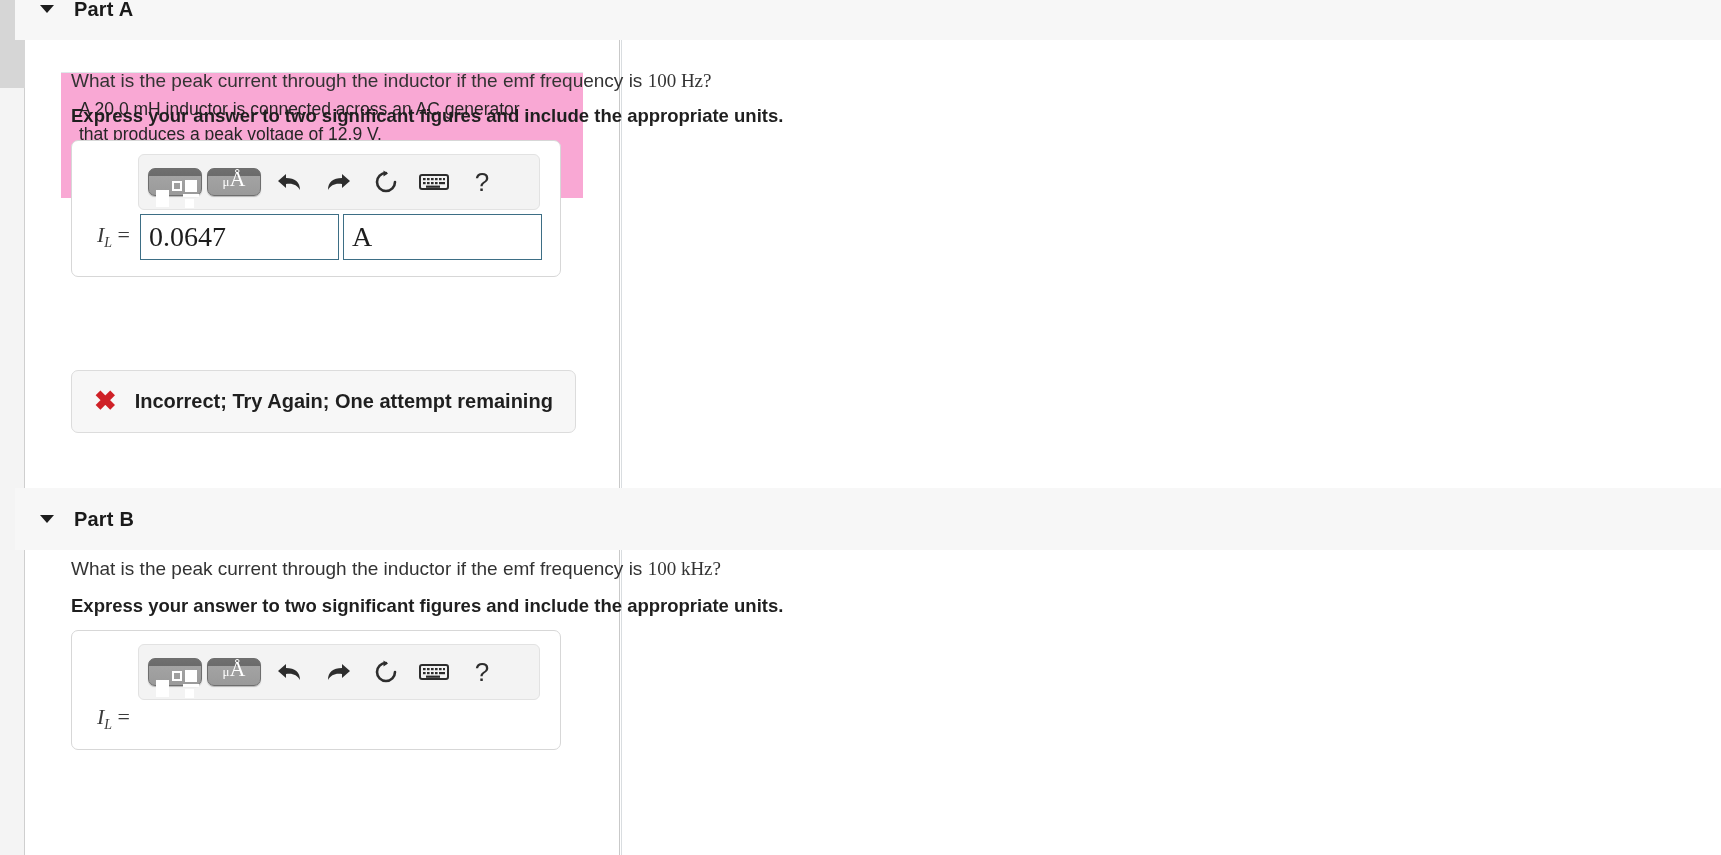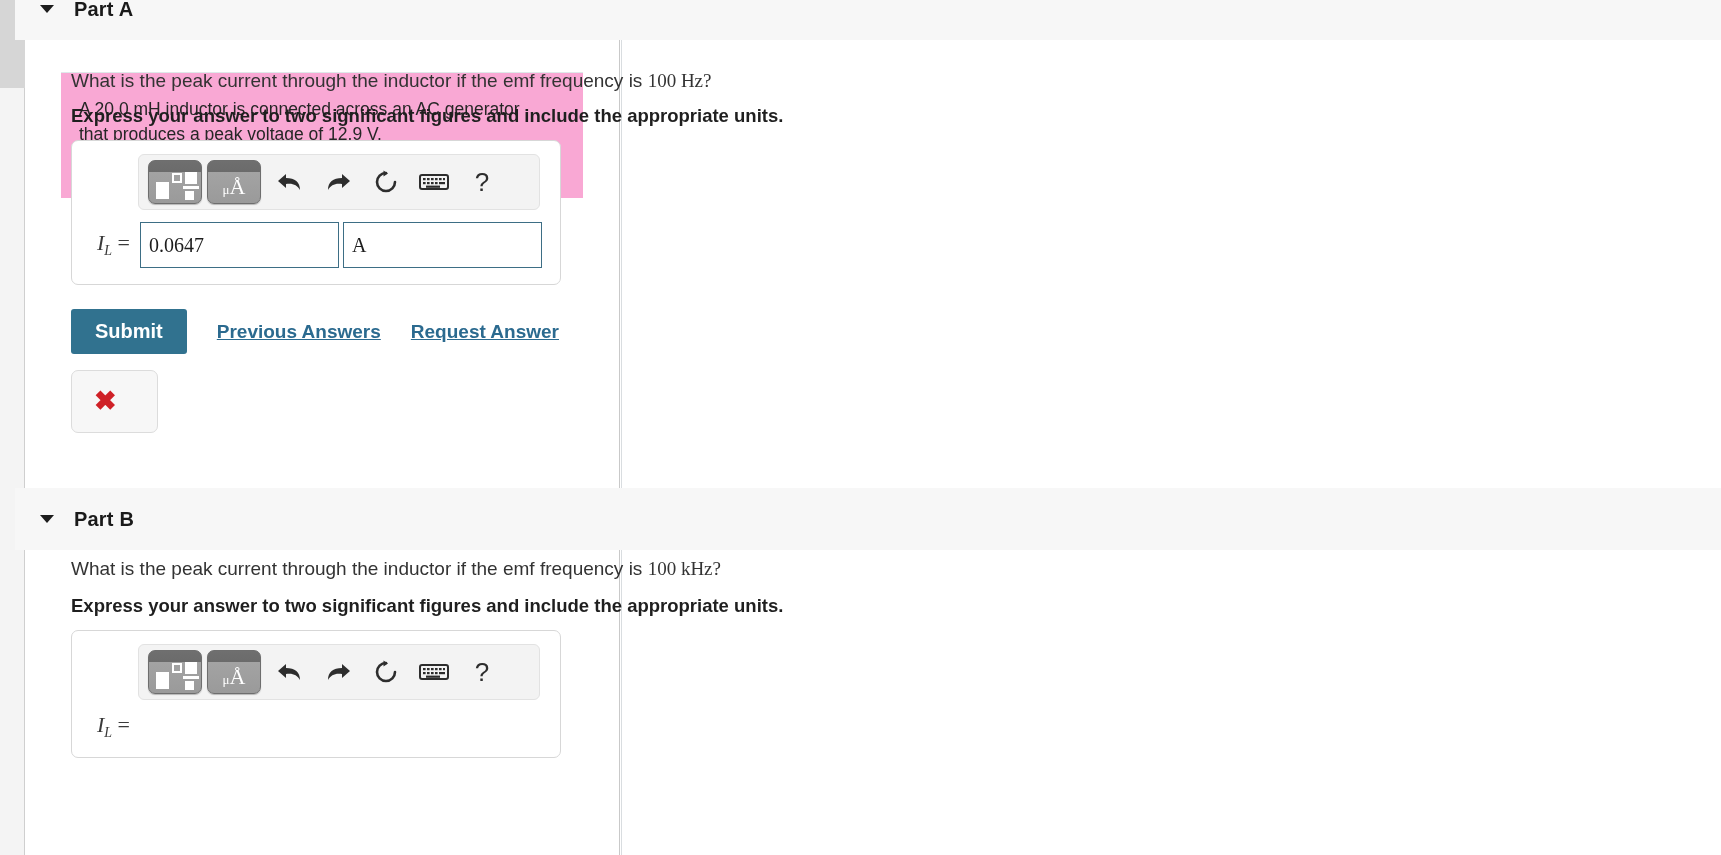--- a/index.html
+++ b/index.html
@@ -93,21 +93,21 @@
   }
   .toolbar {
     margin: 13px 0 0 66px;
     width: 402px; height: 56px;
     background: #f3f3f3;
     border: 1px solid #e2e2e2;
     border-radius: 6px;
     display: flex; align-items: center; padding-left: 9px;
   }
   .tmpl-btn {
-    width: 54px; height: 44px; border-radius: 7px;
+    width: 54px; height: 28px; border-radius: 7px;
     border: 1px solid #6e6e6e;
     background: linear-gradient(180deg, #6f6f6f 0%, #6b6b6b 26%, #a3a3a3 27%, #9a9a9a 100%);
     position: relative; margin-right: 5px; cursor: pointer;
     box-shadow: 0 1px 1px rgba(0,0,0,.25);
   }
   .tmpl-btn .sq { position: absolute; background: #fff; }
   
   .i1-a { left: 7px;  top: 21px; width: 13px; height: 17px; }
   .i1-b { left: 23px; top: 12px; width: 10px; height: 10px; border: 2px solid #fff; background: transparent !important; }
   .i1-c { left: 36px; top: 11px; width: 12px; height: 12px; }
@@ -124,35 +124,35 @@
     width: 48px; height: 44px; display: flex; align-items: center;
     justify-content: center; cursor: pointer; color: #2d2d2d;
   }
   .tb-icon svg { display: block; }
   .tb-help {
     font-size: 26px; color: #2d2d2d; font-family: "Liberation Sans", sans-serif;
   }
 
   .field-row {
     display: flex; align-items: center;
-    margin: 12px 0 16px 0; padding-left: 12px;
+    margin: 4px 0 16px 0; padding-left: 12px;
   }
   .field-label {
     font-family: "Liberation Serif", serif;
     font-size: 22px; color: #3a3a3a; font-style: italic;
     width: 56px; text-align: right; padding-right: 10px; white-space: nowrap;
   }
   .field-label sub { font-size: 14px; font-style: italic; }
   .field-label .eq { font-style: normal; }
   .ans-input {
     width: 199px; height: 46px;
     border: 1px solid #3d6e85;
     background: #fff;
     font-family: "Liberation Serif", serif;
-    font-size: 20px; color: #1d1d1d;
+    font-size: 28px; color: #1d1d1d;
     padding: 0 8px; outline: none;
   }
   .ans-input::placeholder {
     color: #6f6f6f; font-style: italic; font-family: "Liberation Serif", serif;
   }
   .ans-input.units { margin-left: 4px; }
 
   
   .submit-row { position: absolute; left: 71px; display: flex; align-items: center; }
   .submit-btn {
@@ -276,28 +276,24 @@
 
     <div class="field-row">
       <div class="field-label">
         <span>I</span><sub>L</sub><span class="eq"> =</span>
       </div>
       <input class="ans-input" type="text" value="0.0647" style="">
       <input class="ans-input units" type="text" value="A" style="">
     </div>
   </div>
 
-  <div class="submit-row" style="top:309px;">
-    <button class="submit-btn">Submit</button>
-    <span class="link-btn">Previous Answers</span>
-    <span class="link-btn">Request Answer</span>
-  </div>
 
   <div class="feedback" style="top:370px;">
     <span class="x-icon">✖</span>
+    <span class="feedback-text">Incorrect; Try Again; One attempt remaining</span>
   </div>
 
   <div class="part-header" style="top:488px;">
     <div class="part-caret"></div>
     <div class="part-title">Part B</div>
   </div>
 
   <div class="question" style="top:556px;">
     <span>What is the peak current through the inductor if the emf frequency is </span><span class="mathit">100 kHz?</span>
   </div>

